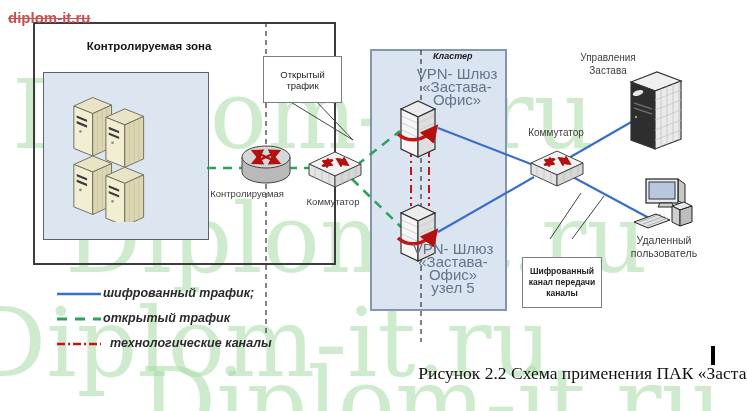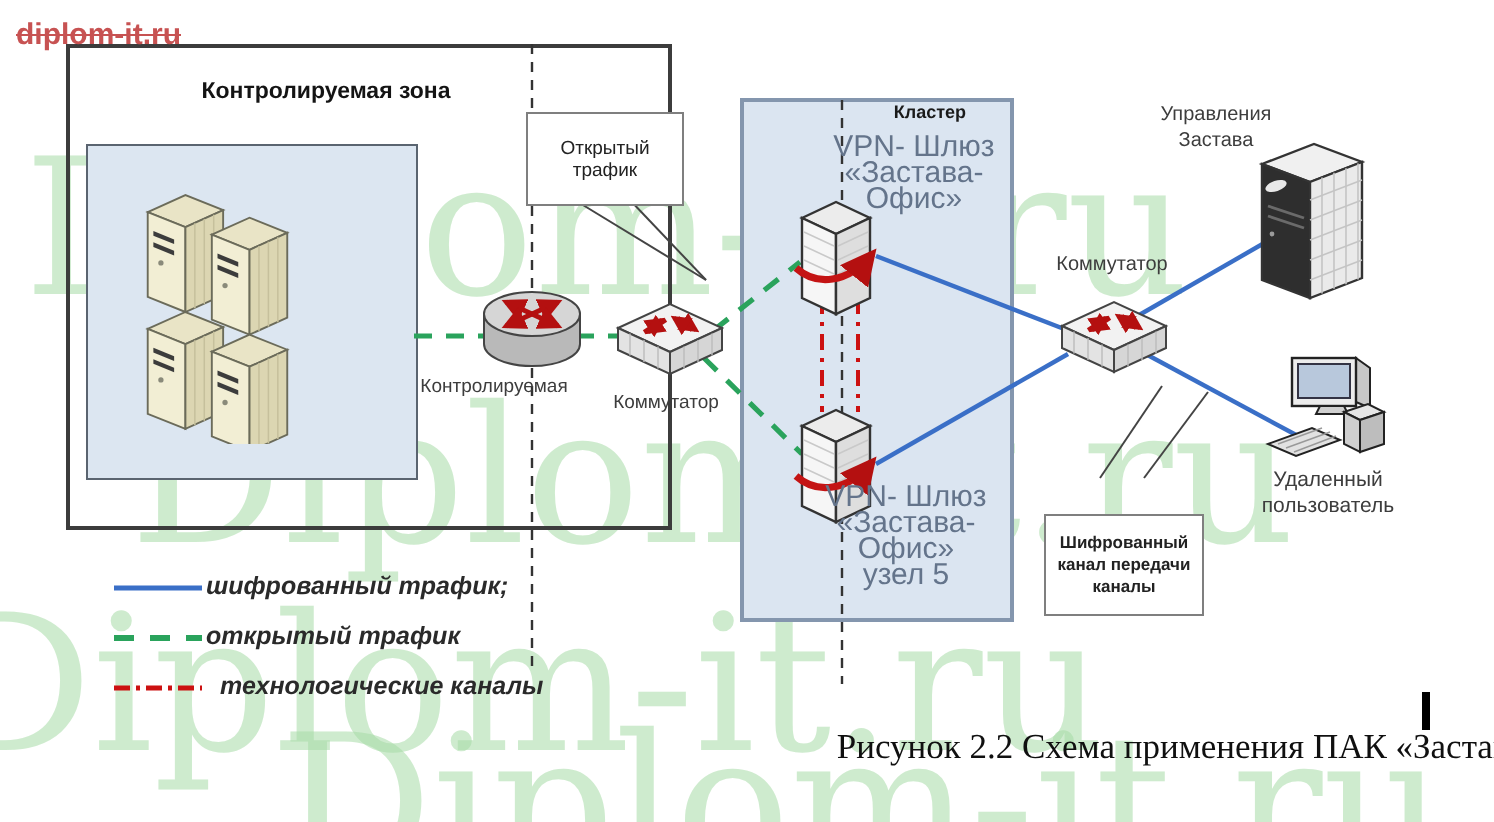--- a/index.html
+++ b/index.html
@@ -17,22 +17,22 @@
               background:#dce6f1;border:1px solid #5a6470;z-index:2;}
   .cluster-box{position:absolute;left:370px;top:49px;width:133px;height:258px;
                background:#dbe5f1;border:2px solid #8496ae;z-index:2;}
   .callout-box{position:absolute;background:#ffffff;border:1px solid #7f7f7f;z-index:5;
                display:flex;align-items:center;justify-content:center;text-align:center;}
   #open-callout{left:263px;top:56px;width:77px;height:45px;font-size:9.5px;color:#222;}
   #enc-callout{left:522px;top:257px;width:78px;height:49px;font-size:8.5px;font-weight:bold;
                color:#222;line-height:11px;flex-direction:column;}
   
   .lbl{position:absolute;text-align:center;z-index:5;}
-  #zone-label{left:83px;top:40px;width:160px;font-size:11.5px;font-weight:bold;color:#141414;}
-  #cluster-label{left:433px;top:51px;width:64px;text-align:center;font-size:9px;font-weight:bold;color:#1a1a1a;}
+  #zone-label{left:69px;top:40px;width:160px;font-size:11.5px;font-weight:bold;color:#141414;}
+  #cluster-label{left:433px;top:51px;width:64px;text-align:left;font-size:9px;font-weight:bold;color:#1a1a1a;font-style:italic;}
   .node-label{width:100px;font-size:15px;line-height:13px;color:#64748b;}
   #node0-label{left:407px;top:67px;}
   #node1-label{left:403px;top:242px;}
   .dev-label{font-size:9.5px;color:#3d3d3d;}
   #router-label{left:197px;top:188px;width:100px;}
   #switchL-label{left:283px;top:196px;width:100px;}
   #switchR-label{left:506px;top:127px;width:100px;font-size:10px;}
   #mgmt-label{left:558px;top:52px;width:100px;font-size:10px;line-height:12.5px;}
   #remote-label{left:604px;top:234px;width:120px;font-size:10.5px;line-height:13px;}
   

